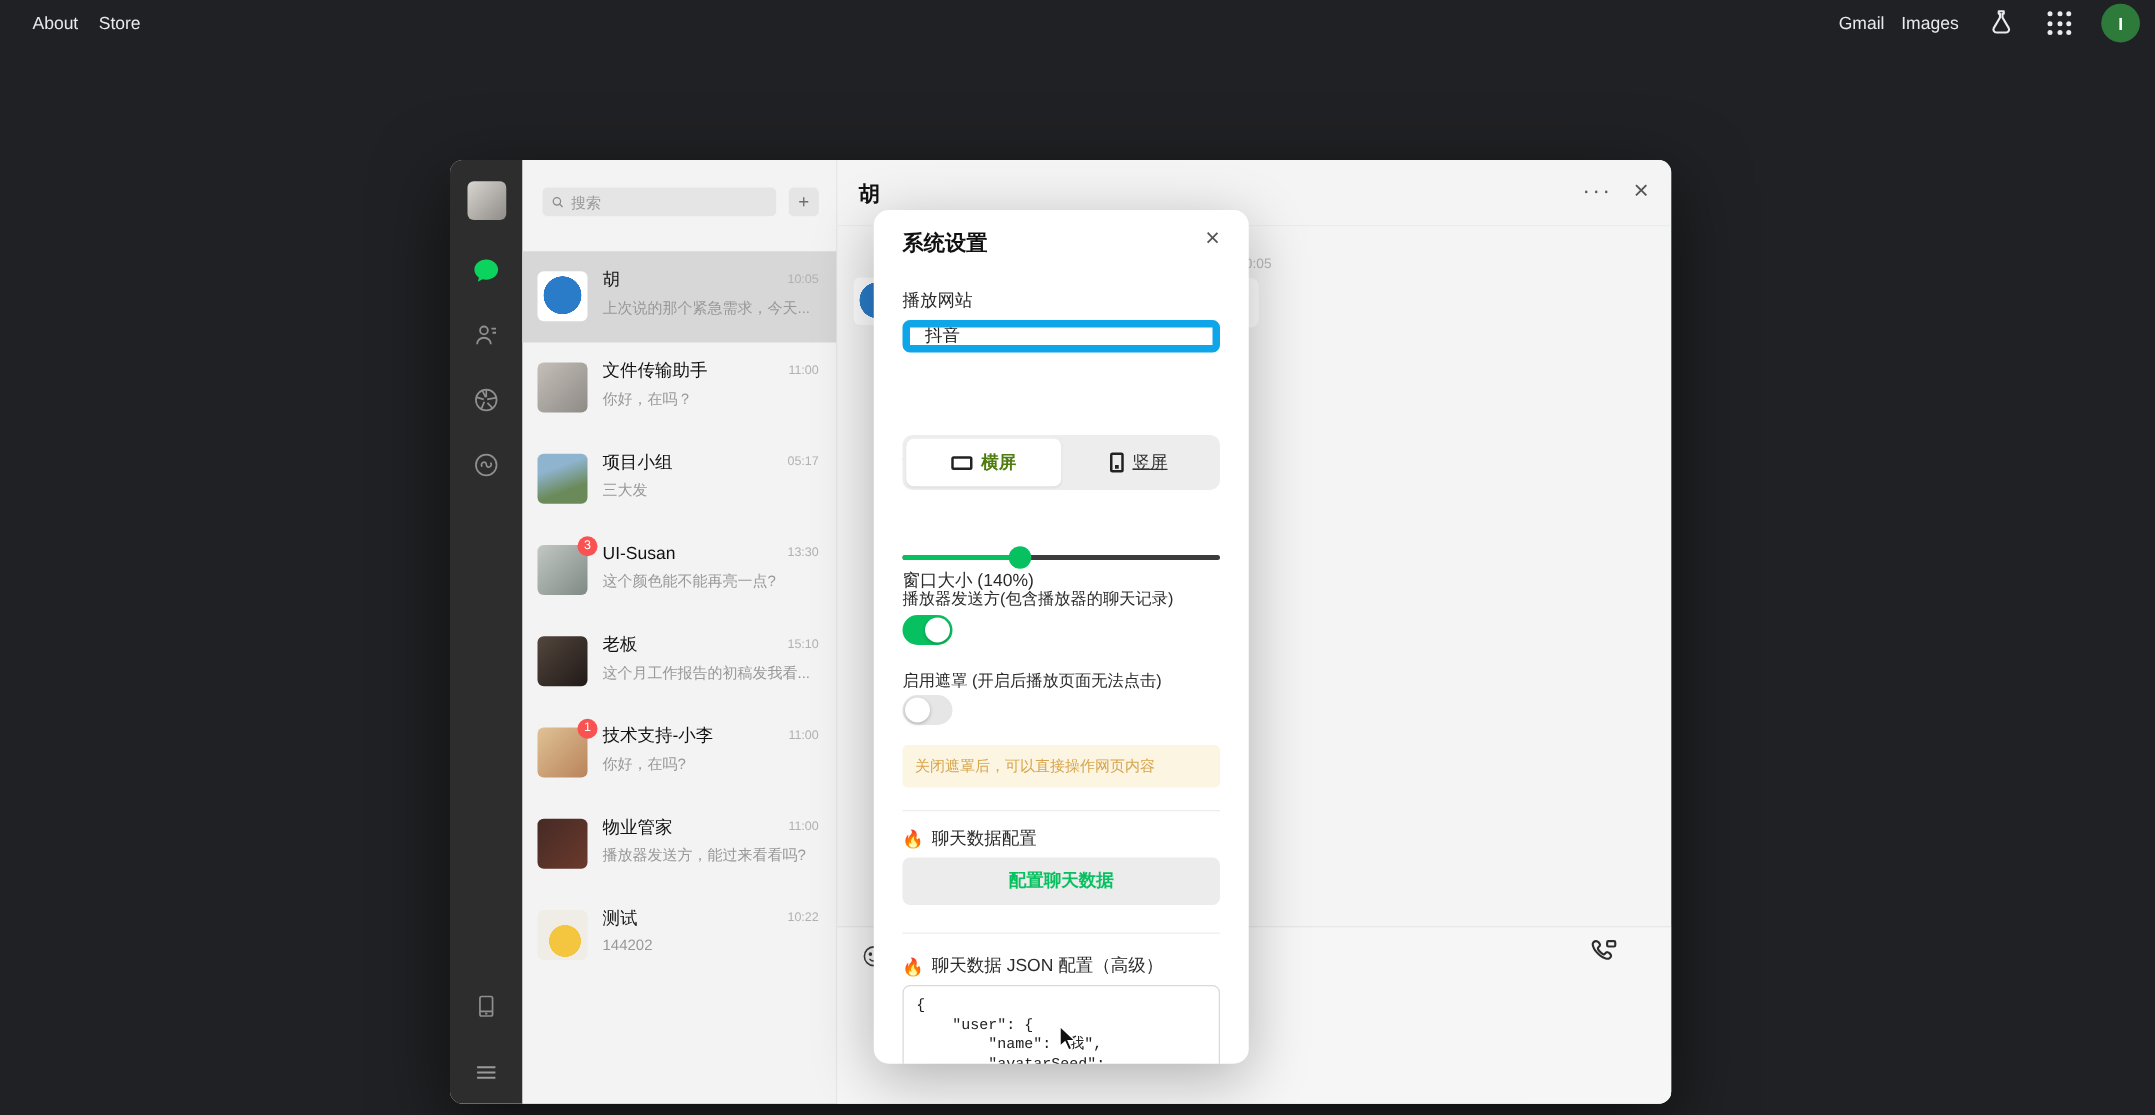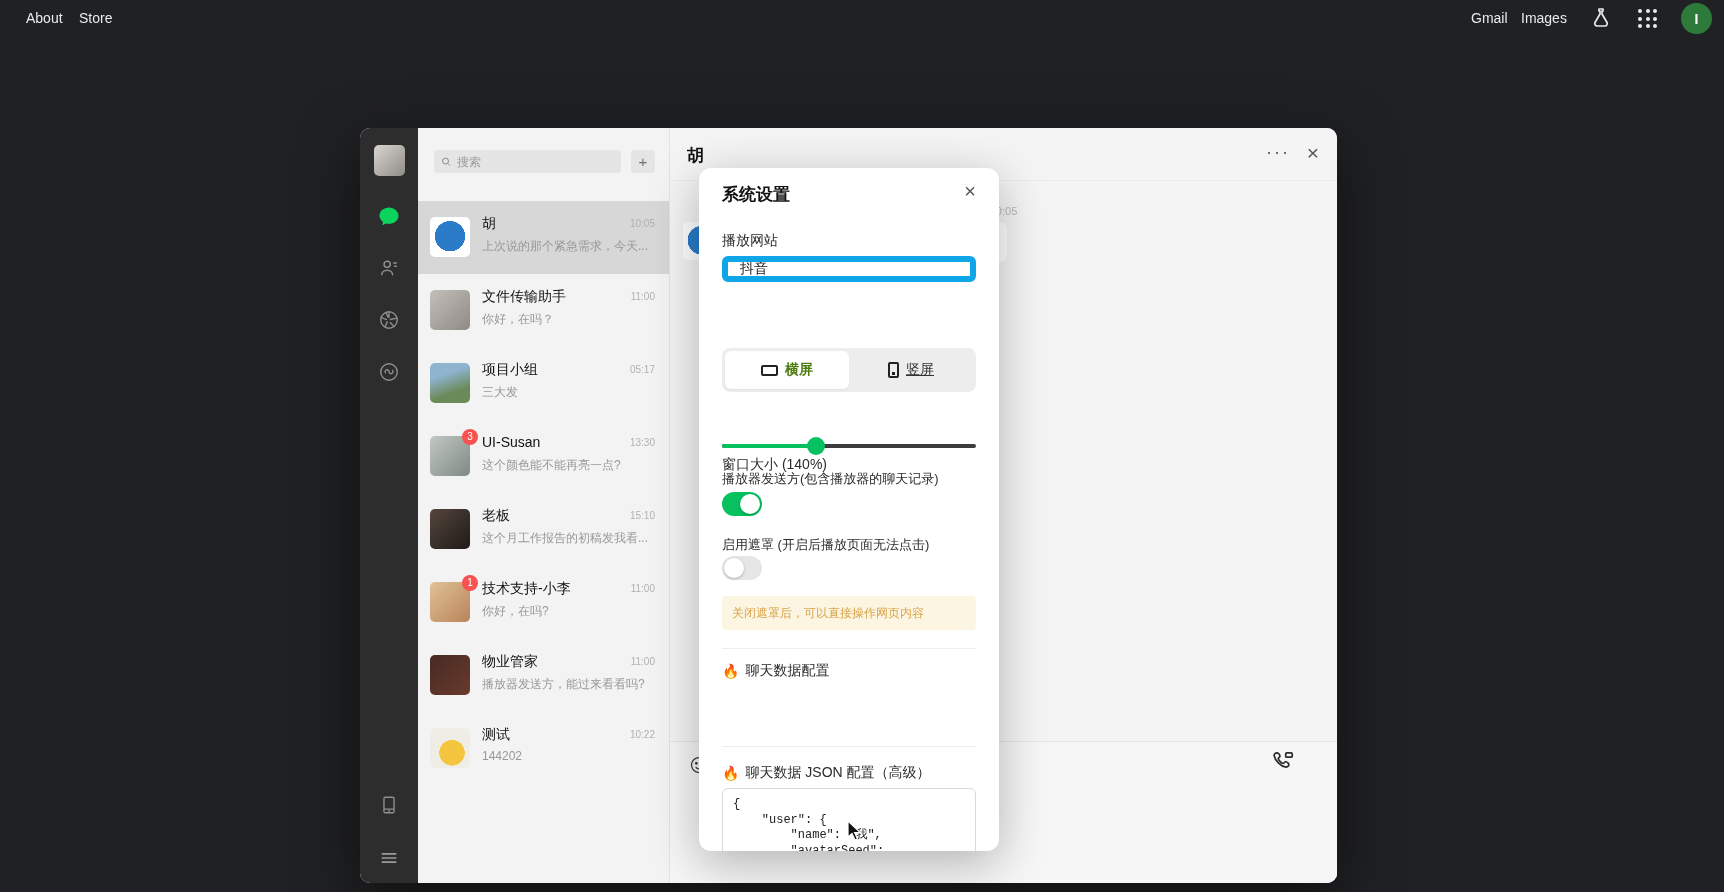--- a/index.html
+++ b/index.html
@@ -319,20 +319,21 @@
         <span class="knob"></span>
       </div>
 
     <div class="banner">关闭遮罩后，可以直接操作网页内容</div>
 
     <div class="m-hr hr1"></div>
     <span class="m-label fire-label fl1">
       <span>🔥</span>
       <span>聊天数据配置</span>
     </span>
+    <button class="cfg-btn">配置聊天数据</button>
 
     <div class="m-hr hr2"></div>
     <span class="m-label fire-label fl2">
       <span>🔥</span>
       <span>聊天数据 JSON 配置（高级）</span>
     </span>
     <div class="json-box">{
     "user": {
         "name": "我",
         "avatarSeed":</div>

